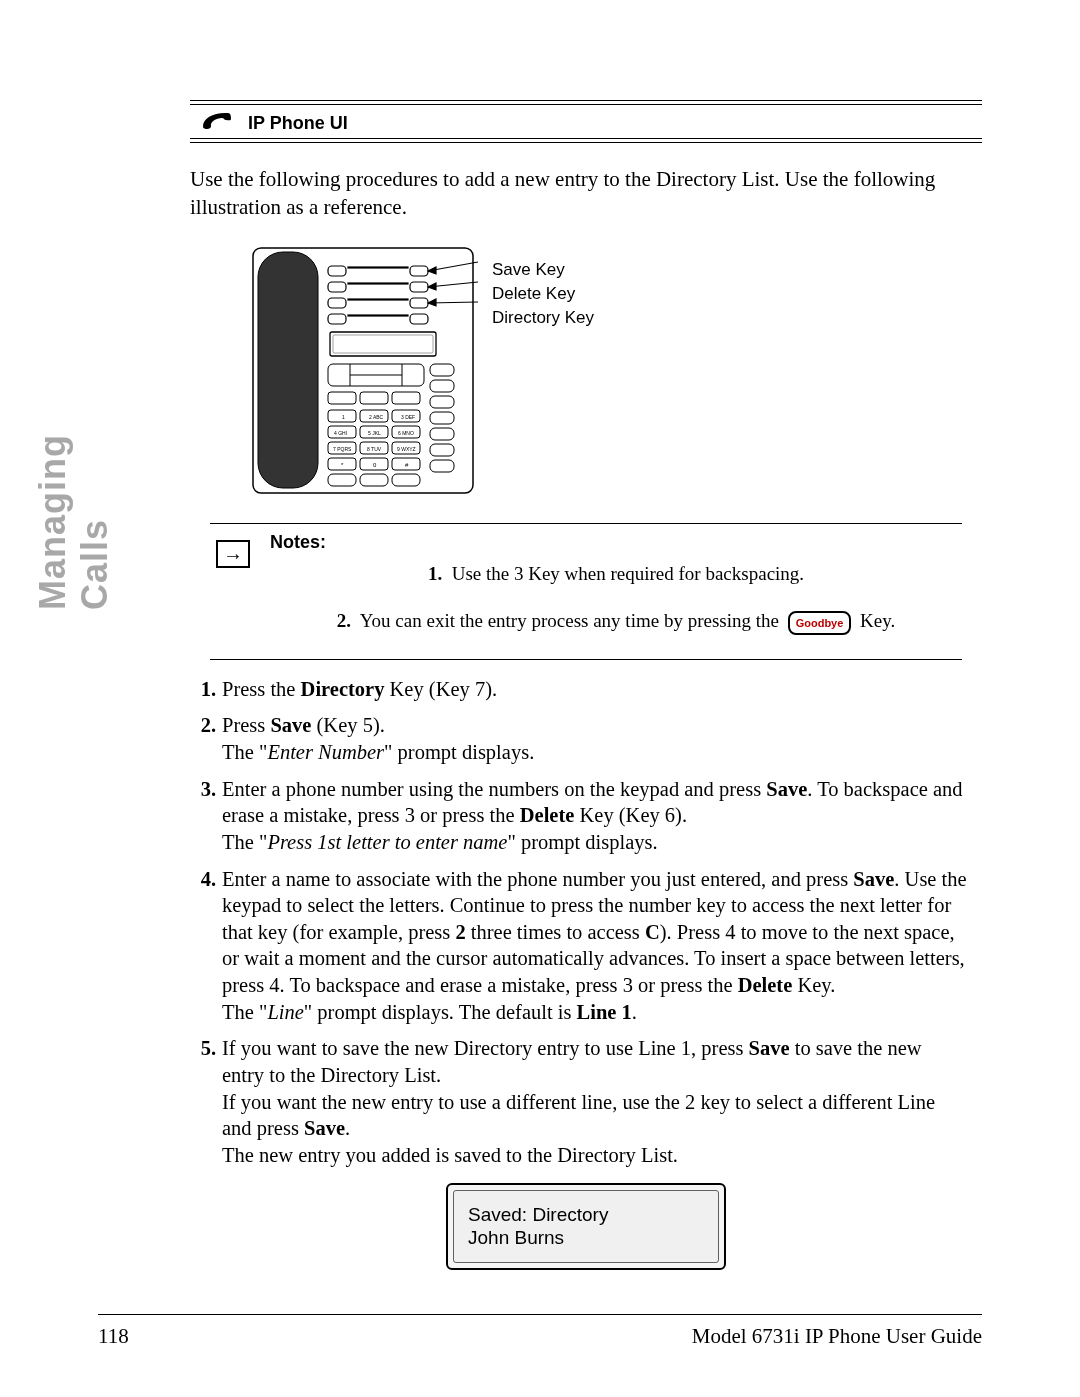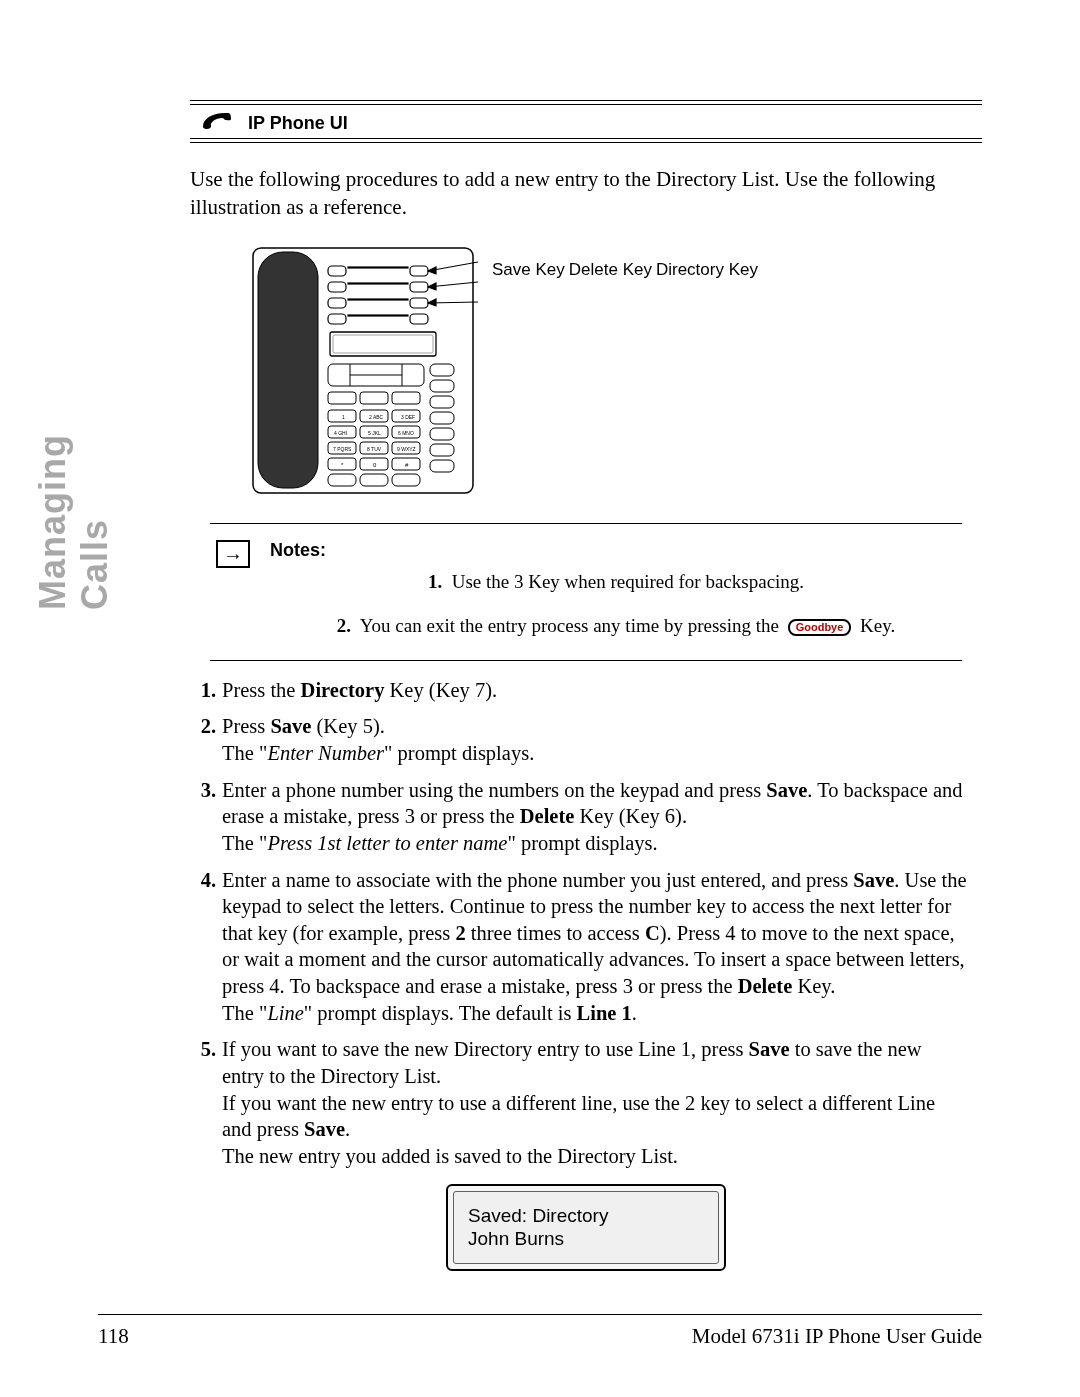--- a/index.html
+++ b/index.html
@@ -82,21 +82,21 @@
   .phone {
     width: 230px;
     position: relative;
   }
   .callouts {
     margin-top: 22px;
     margin-left: 14px;
     font-family: Arial, Helvetica, sans-serif;
     font-size: 17px;
     display: flex;
-    flex-direction: row;
+    flex-direction: column;
     gap: 4px;
   }
   .callout {
     display: flex;
     align-items: center;
   }
 
   .notes-block {
     border-top: 1px solid #000;
     border-bottom: 1px solid #000;
@@ -118,37 +118,36 @@
     font-weight: bold;
   }
   .notes-content {
     margin-left: 60px;
   }
   .notes-title {
     font-family: Arial, Helvetica, sans-serif;
     font-size: 18px;
     font-weight: bold;
     margin-bottom: 10px;
-    margin-top: 8px;
   }
   .notes-content ol {
     list-style: none;
     font-size: 19px;
   }
   .notes-content li { margin-bottom: 16px; text-align: center; }
   .notes-content li:last-child { margin-bottom: 0; }
   .notes-content .num { font-weight: bold; }
   .goodbye-key {
     display: inline-flex;
     align-items: center;
     justify-content: center;
     border: 2px solid #000;
     border-radius: 8px;
     padding: 0 6px;
-    height: 17px;
+    height: 24px;
     font-family: Arial, sans-serif;
     font-size: 11px;
     color: #b00;
     font-weight: bold;
     vertical-align: middle;
     margin: 10px 4px;
   }
 
   ol.steps {
     list-style: none;

